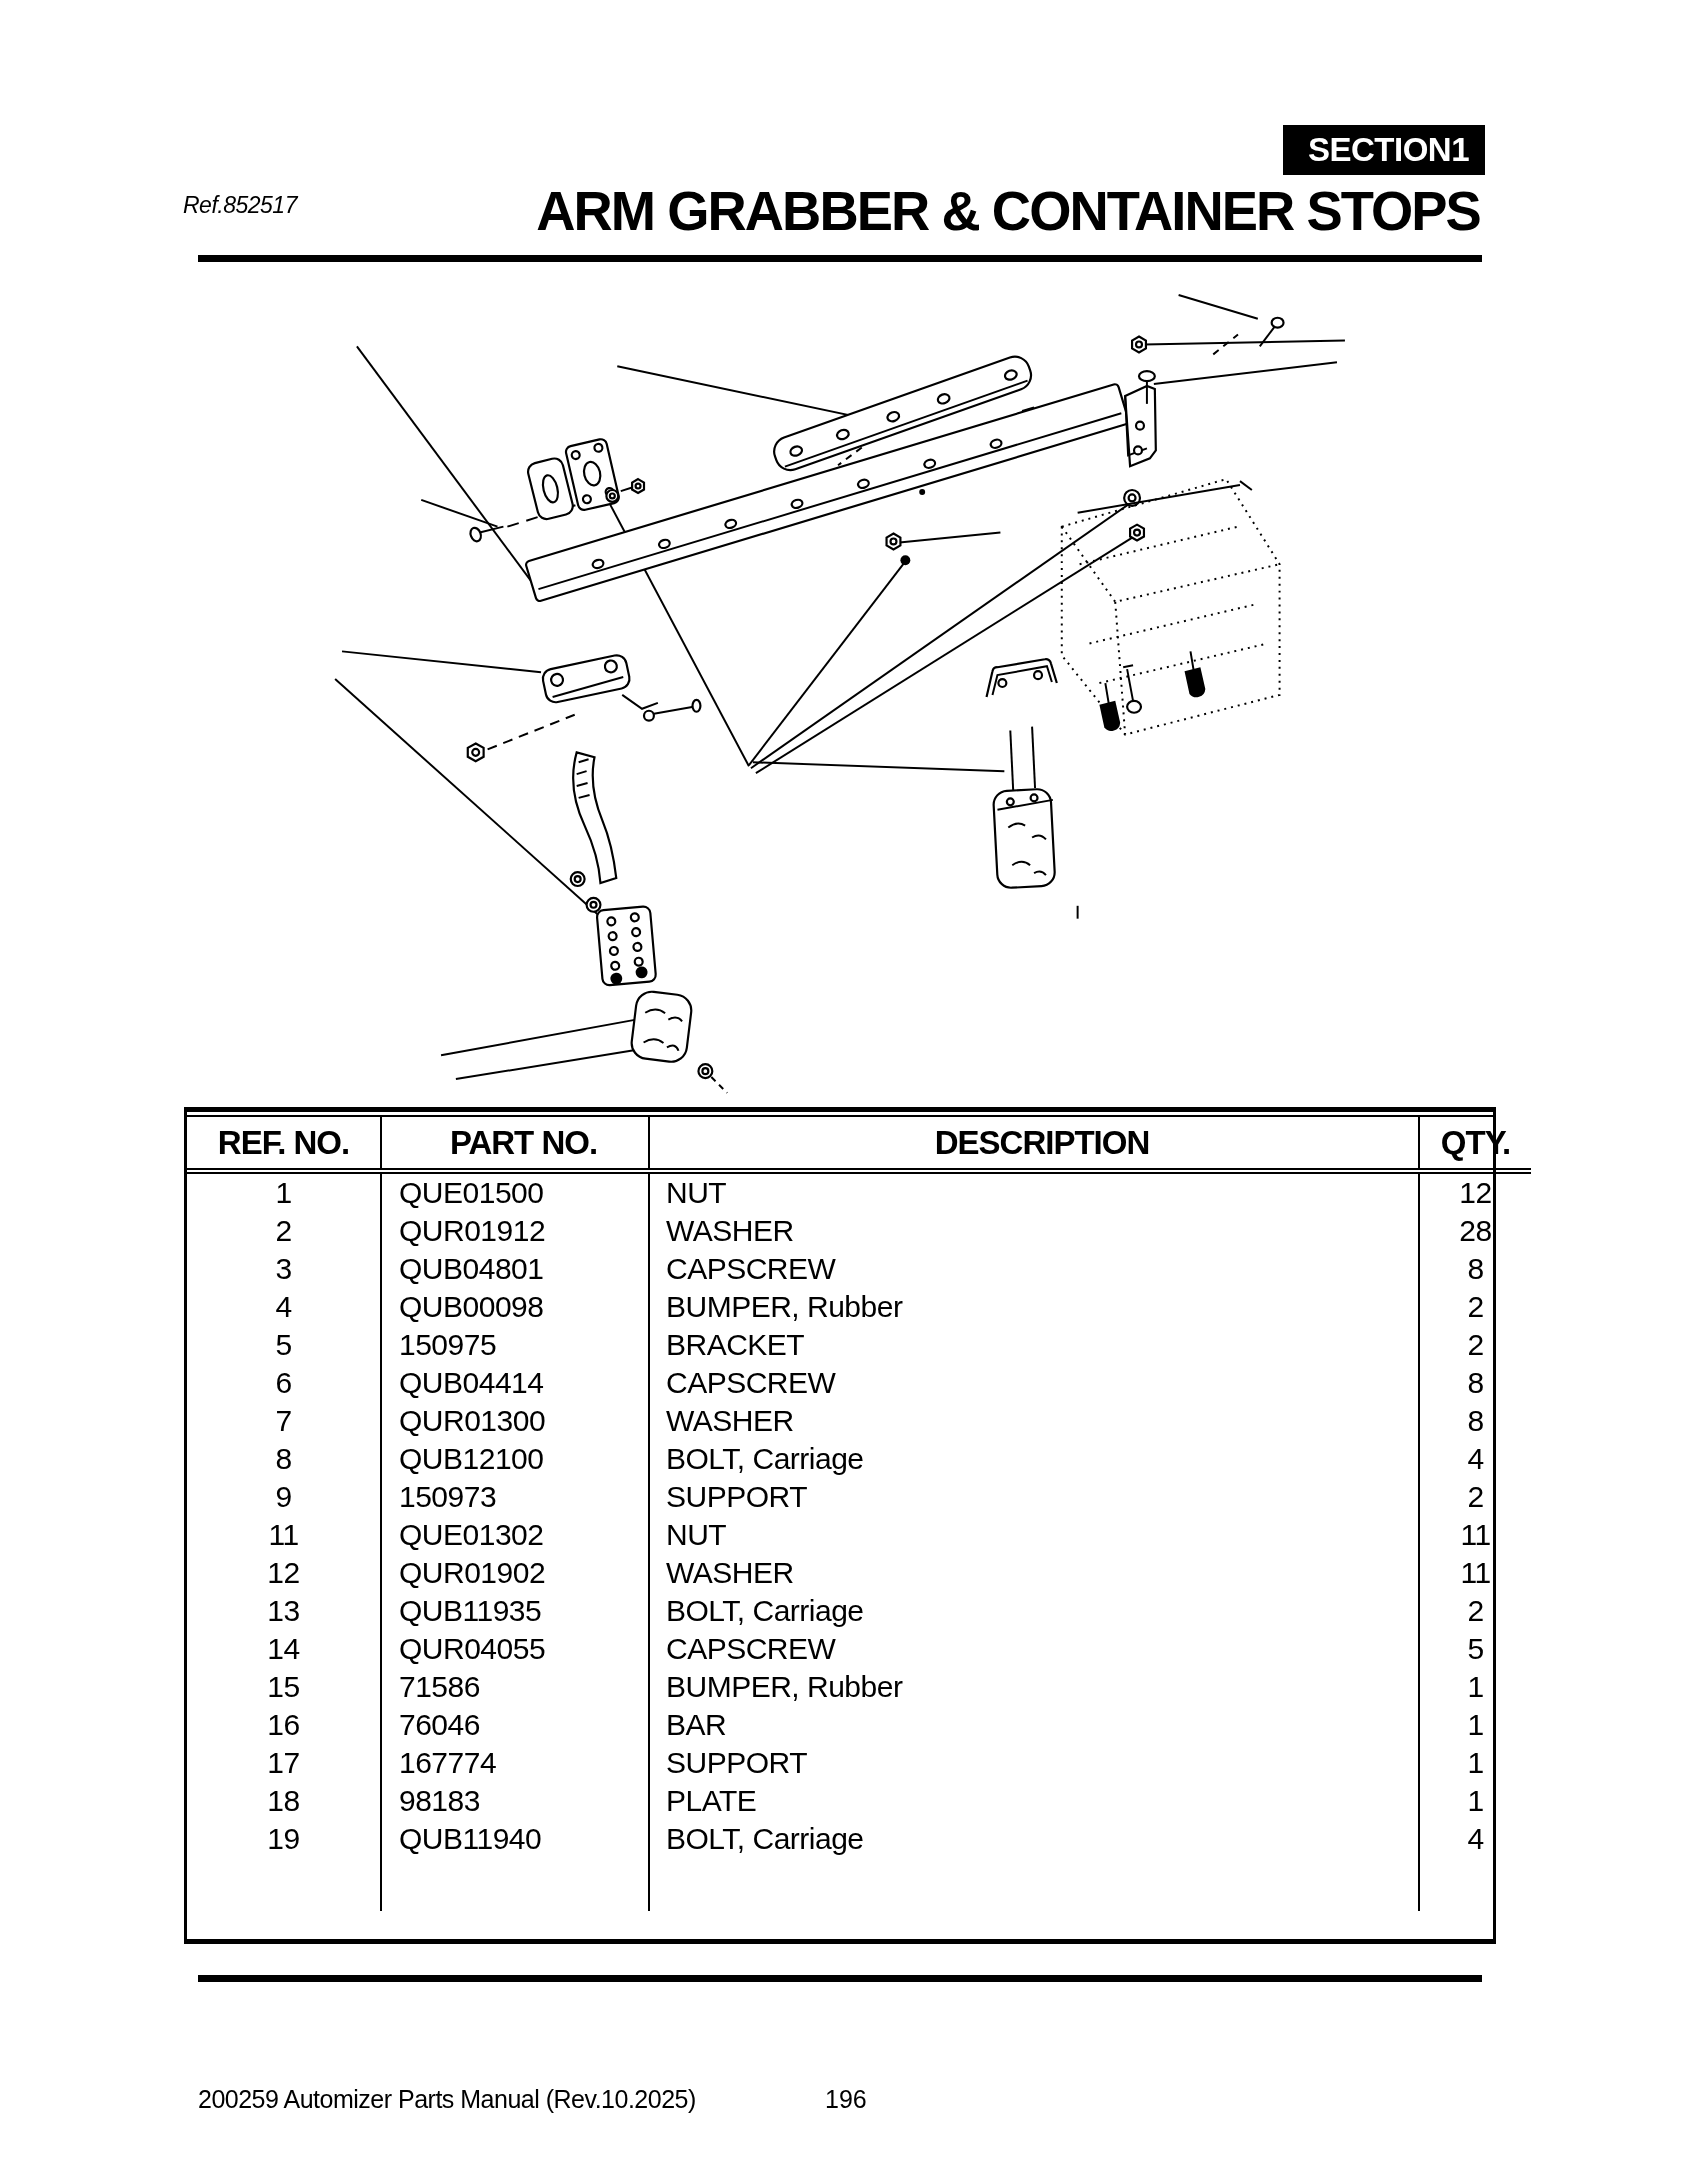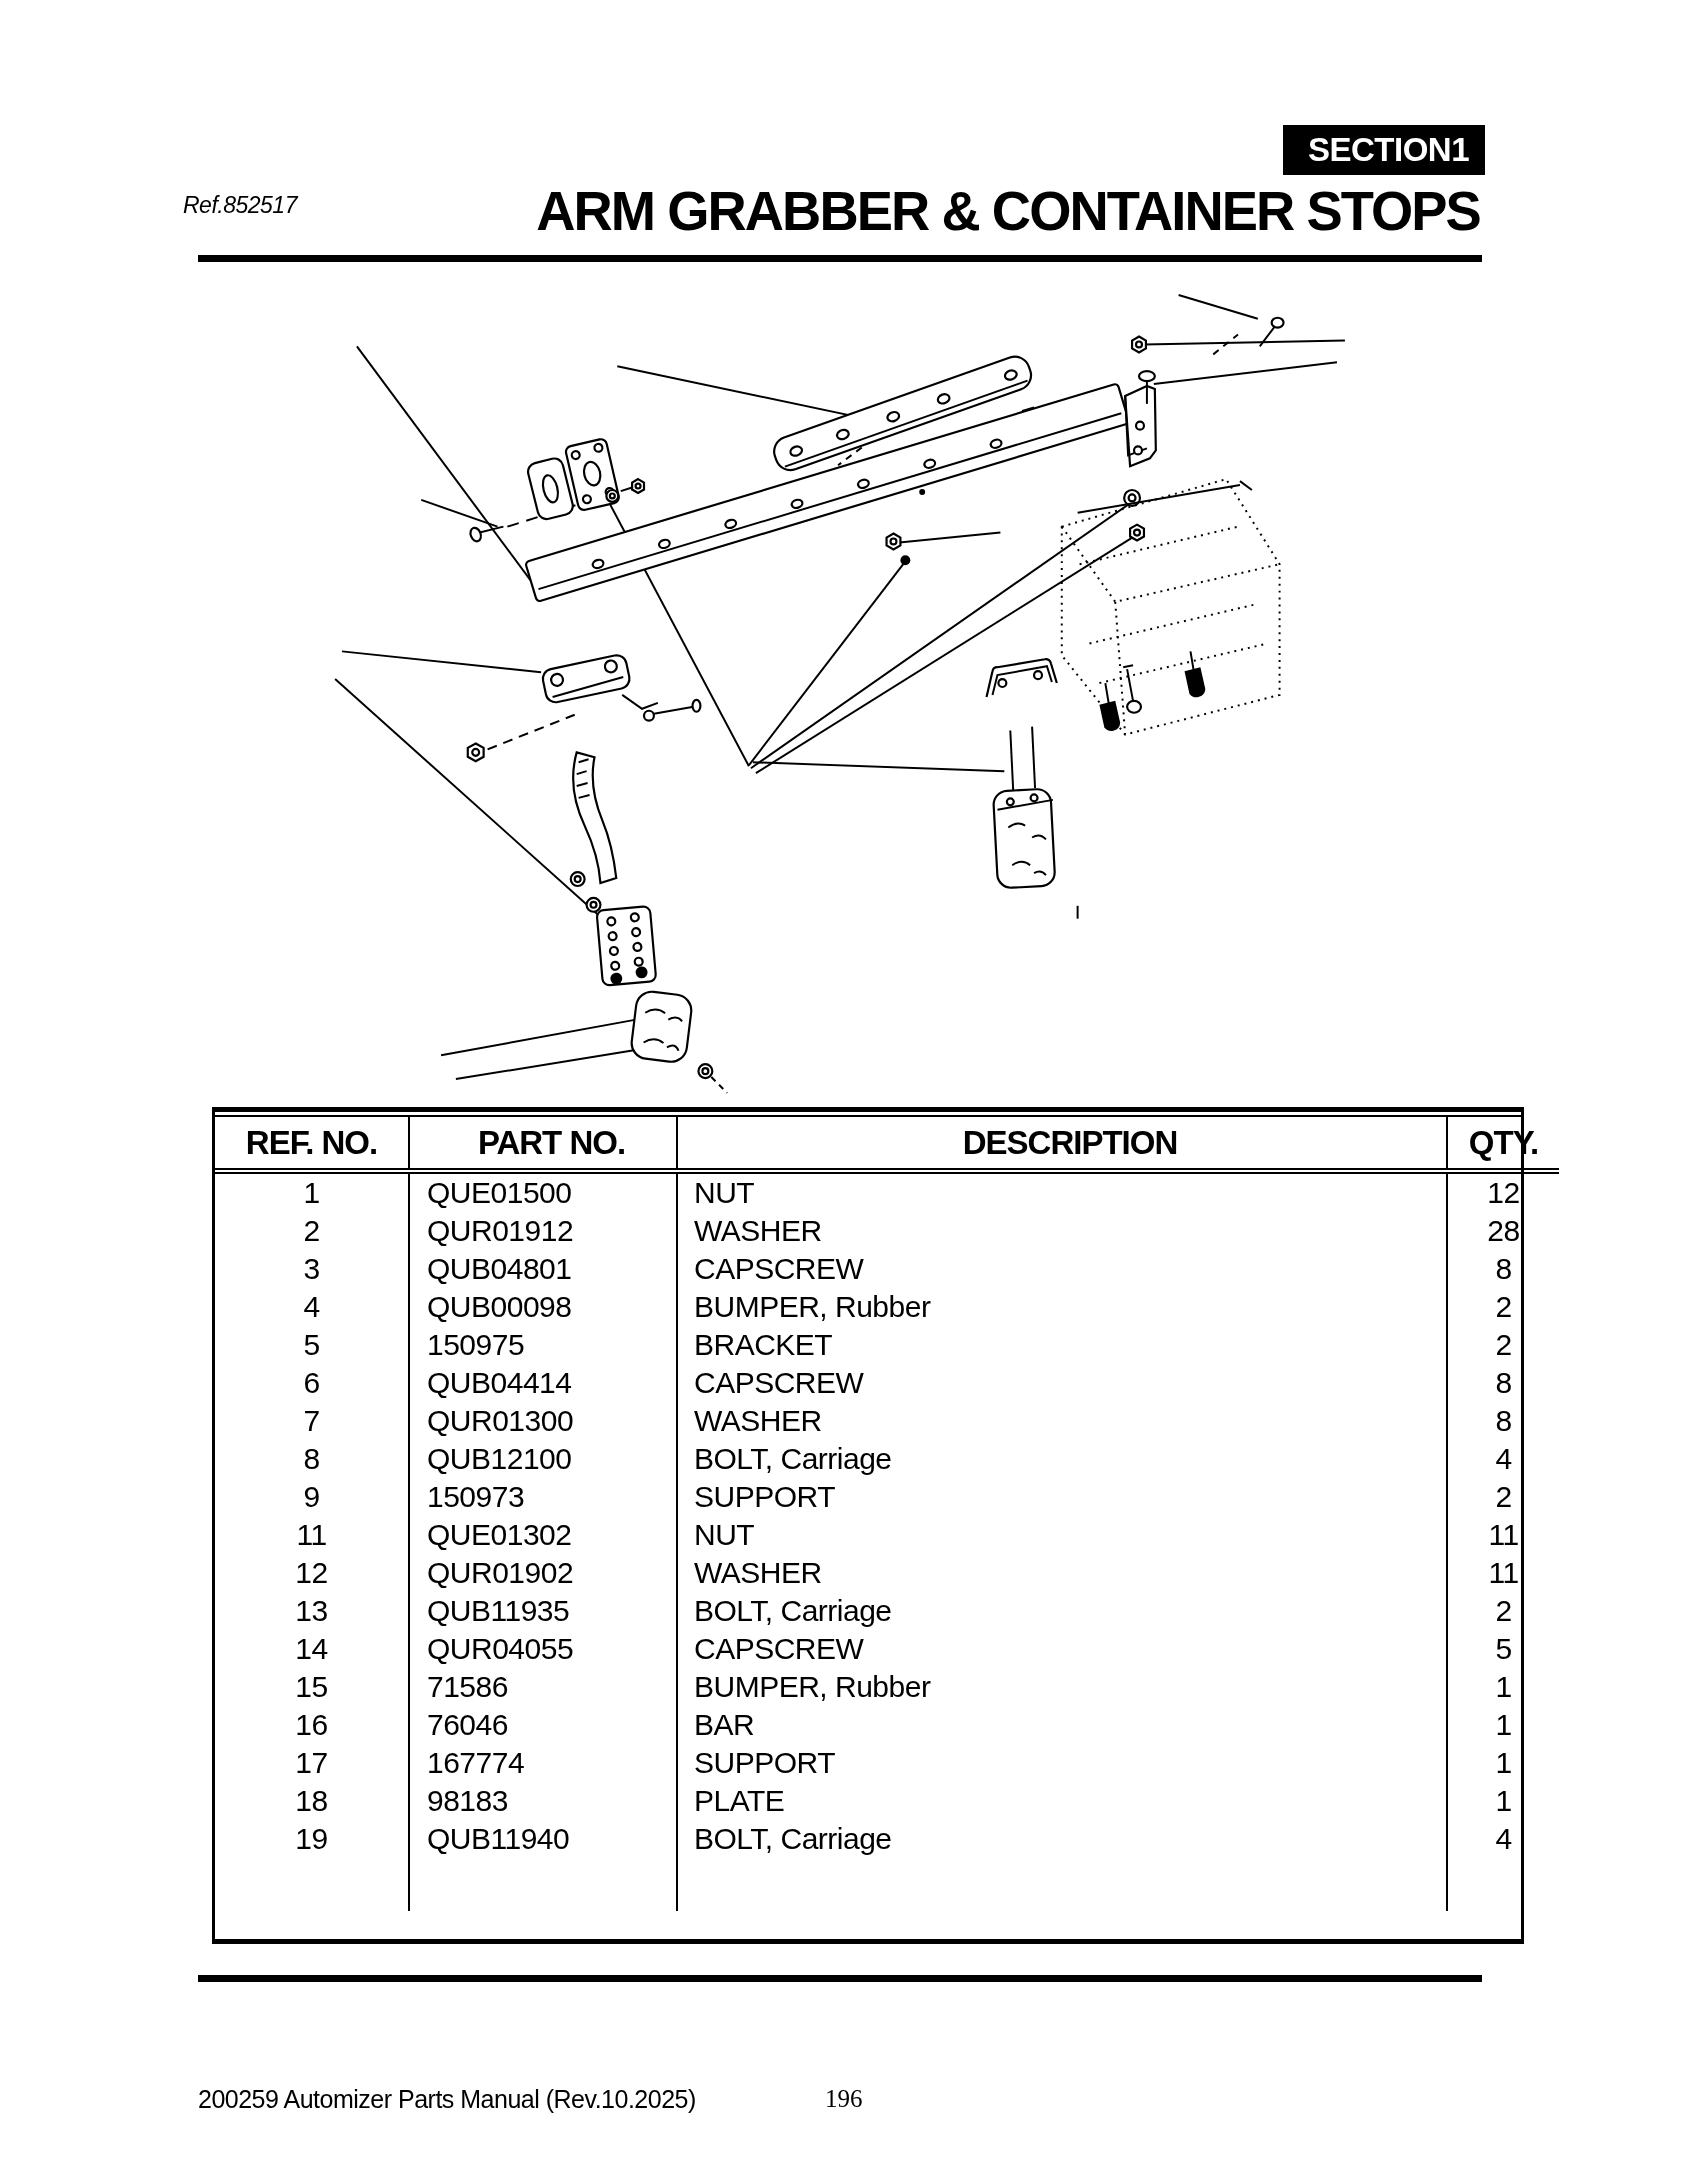--- a/index.html
+++ b/index.html
@@ -36,42 +36,41 @@
   .part { stroke:#000; stroke-width:2.2; fill:#fff; }
   .dotted { stroke:#000; stroke-width:2; fill:none; stroke-dasharray:2,5; }
   .solidfill { fill:#000; stroke:none; }
 
   
   .table-wrap {
     position:absolute; left:184px; top:1107px; width:1312px; height:837px;
     box-sizing:border-box; border:3px solid #000;
     border-top:5px solid #000; border-bottom:5px solid #000;
     background:#fff;
-    margin-left:28px;
   }
   .table-hairline { height:3px; border-bottom:2px solid #000; }
   table.parts { width:100%; border-collapse:collapse; table-layout:fixed; }
   table.parts th, table.parts td { padding:0; overflow:hidden; white-space:nowrap; }
   table.parts th {
     height:51px; font-size:33px; font-weight:bold; letter-spacing:-1px;
     border-bottom:6px double #000; text-align:center; vertical-align:middle;
   }
   table.parts th + th, table.parts td + td { border-left:2.5px solid #000; }
   table.parts td {
     height:38px; font-size:30px; letter-spacing:-0.5px; vertical-align:middle;
   }
   .col-ref  { width:193px; text-align:center; }
   .col-part { width:249px; text-align:left; padding-left:17px !important; }
   .col-desc { width:752px; text-align:left; padding-left:16px !important; }
   .col-qty  { width:111px; text-align:center; }
   tr.filler td { height:53px; }
 
   
   .footer-left { position:absolute; left:198px; top:2085px; font-size:25px; letter-spacing:-0.5px; }
-  .footer-page { position:absolute; left:825px; top:2085px; font-size:25px;font-family:Liberation Serif, serif; }
+  .footer-page { position:absolute; left:825px; top:2085px; font-size:25px; }
 </style>
 </head>
 <body>
 
 <div class="page">
 
   <div class="ref-label">Ref.852517</div>
 
   <div class="section-badge">
     <span>SECTION</span>

